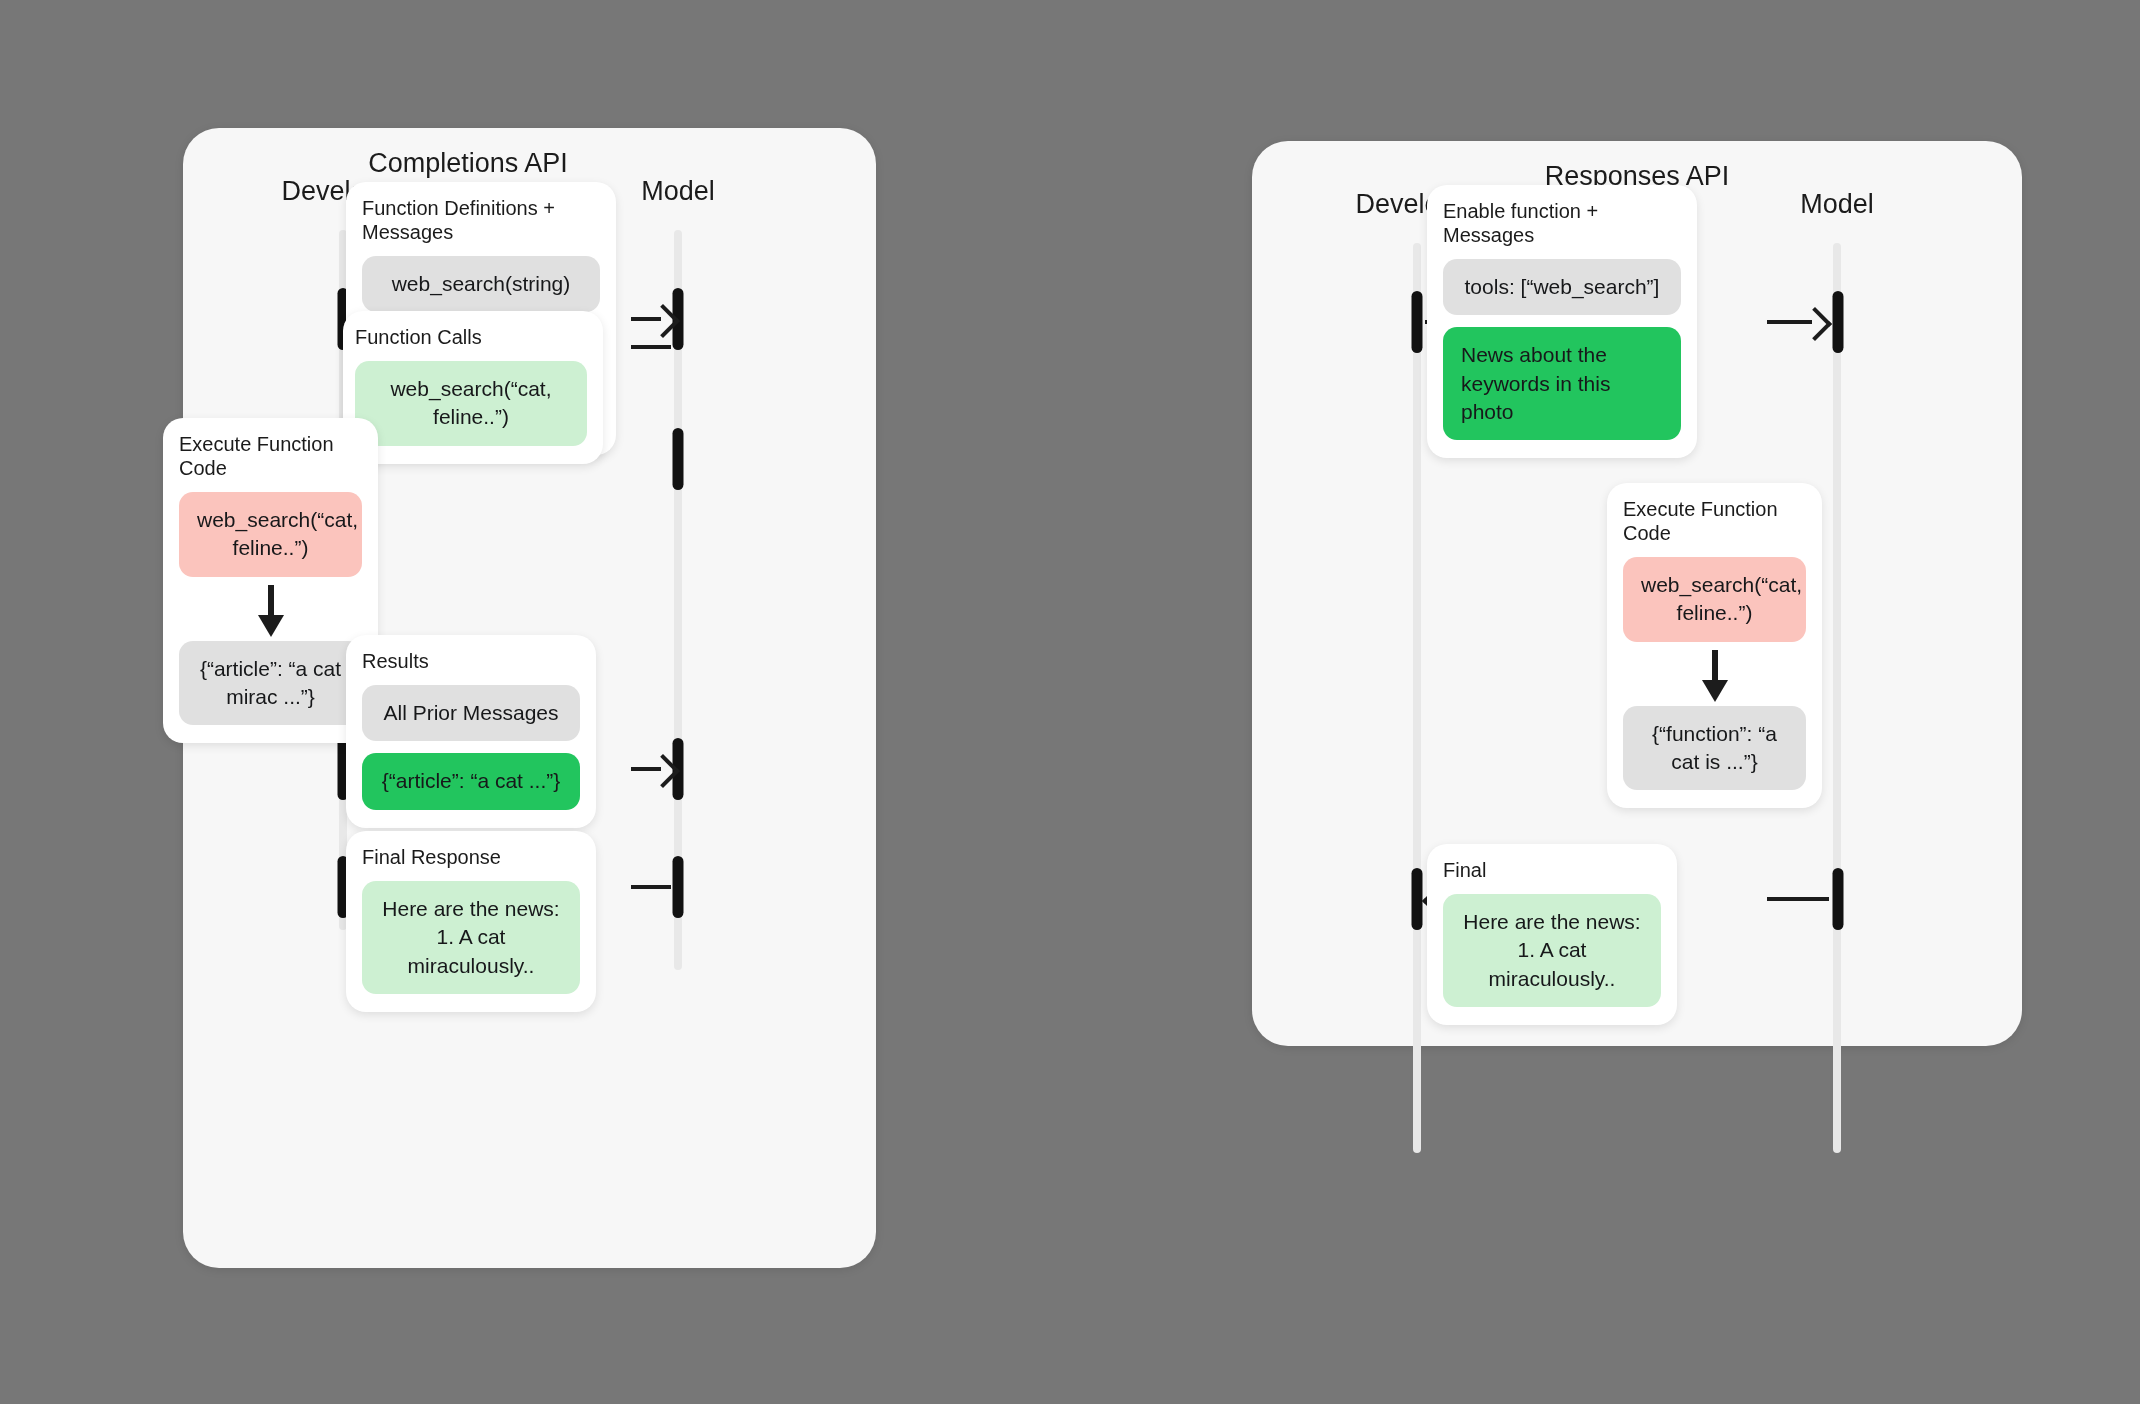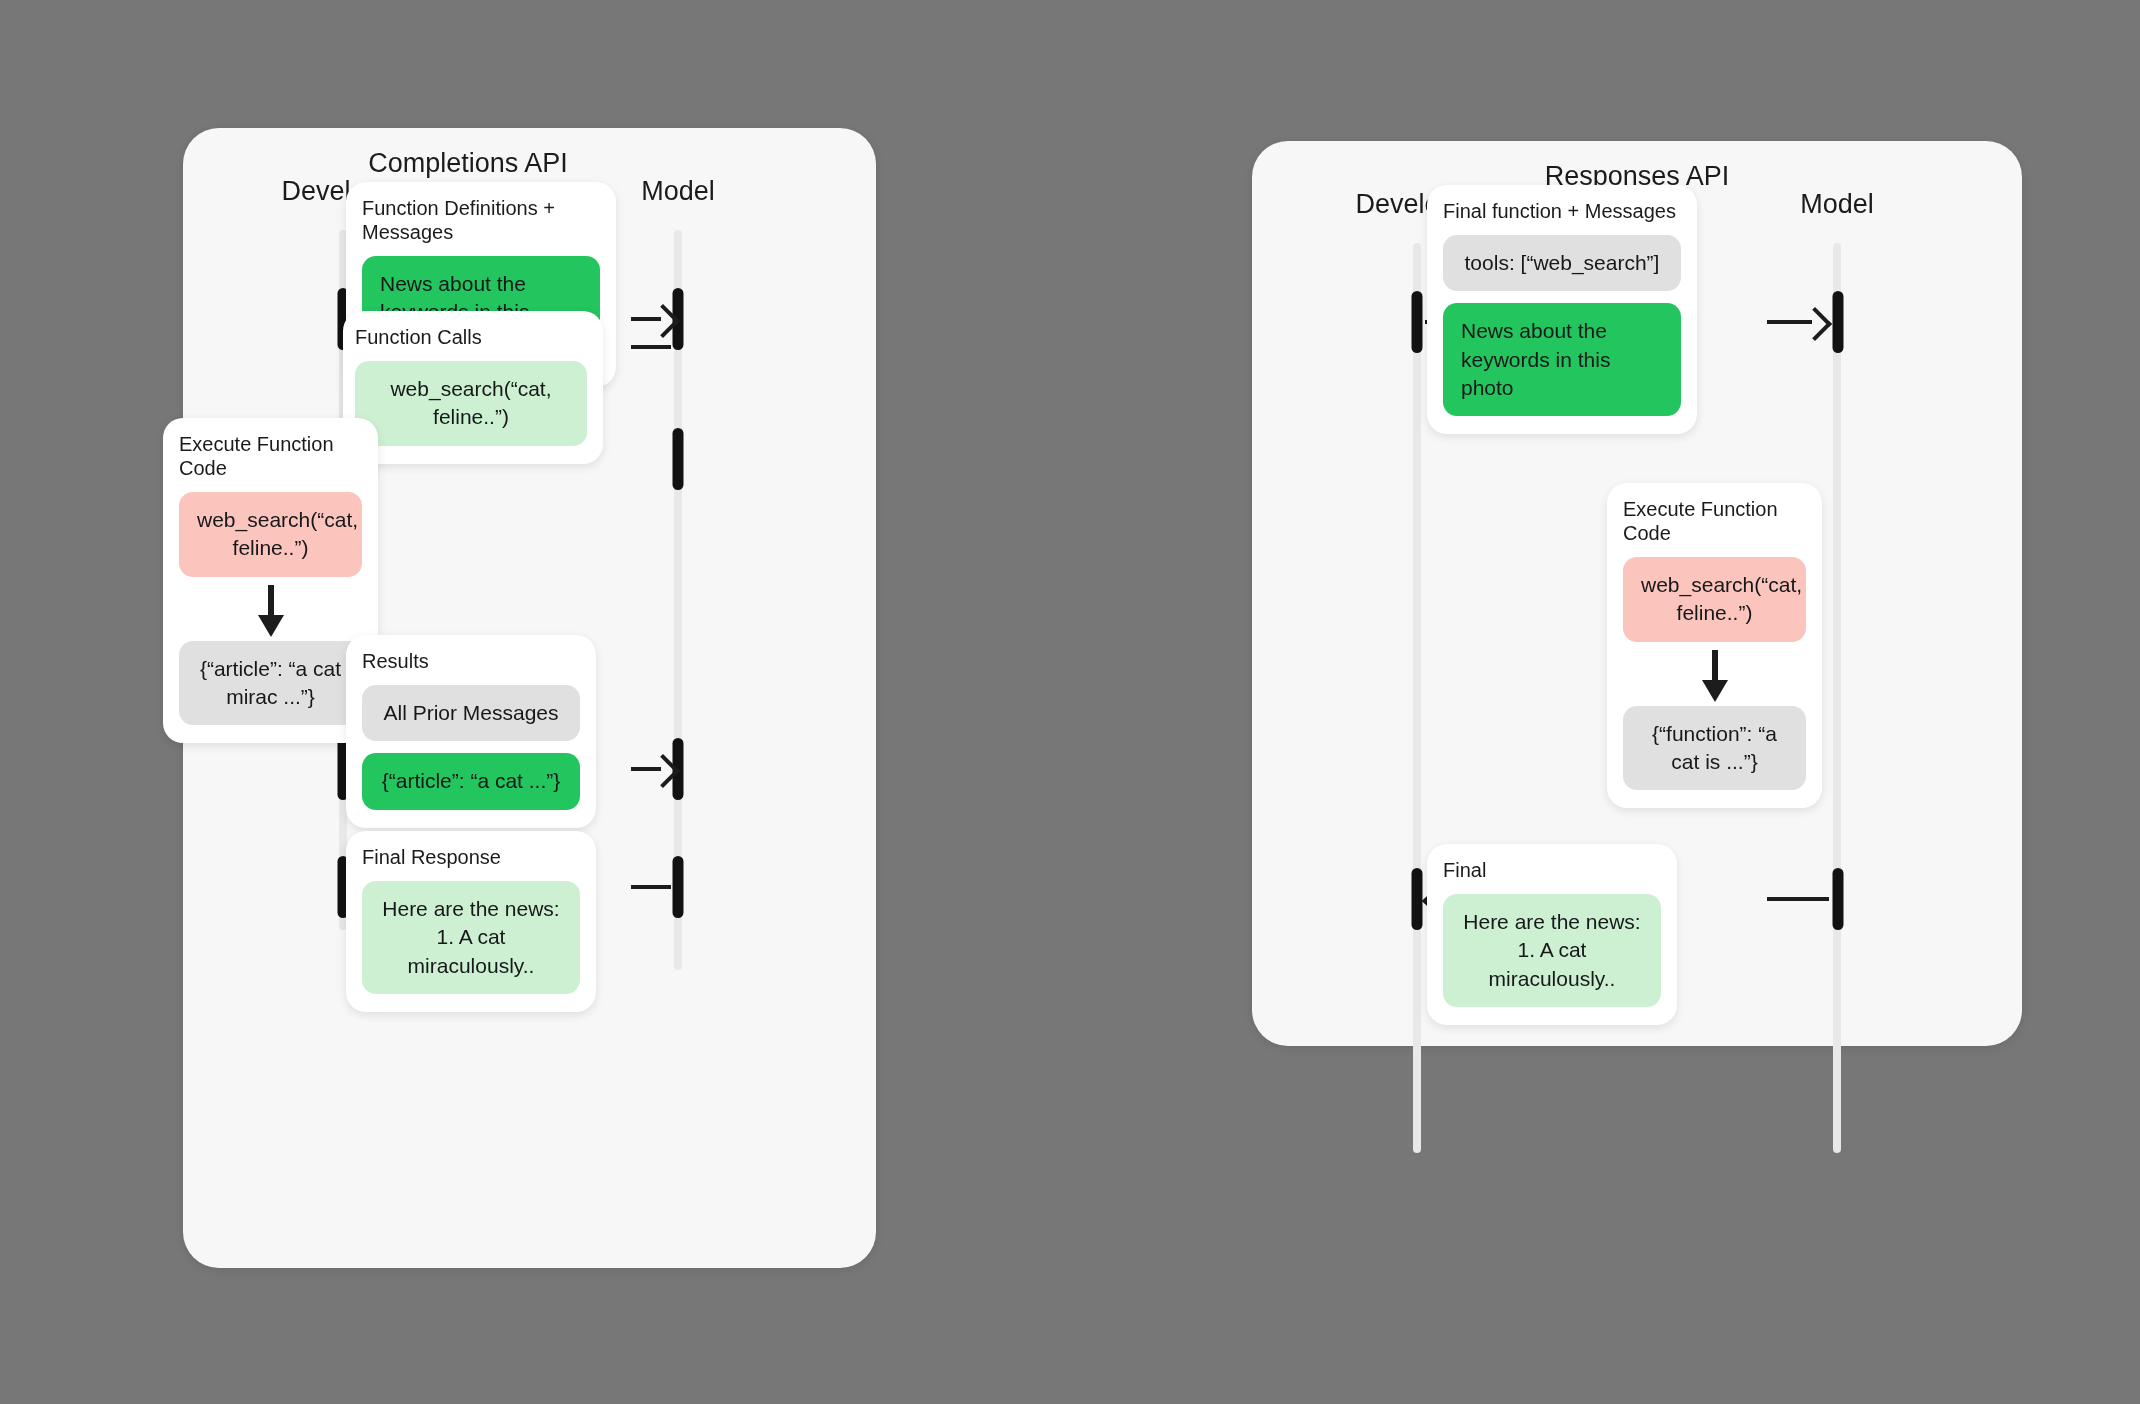--- a/index.html
+++ b/index.html
@@ -153,20 +153,21 @@
 
   <div class="activation" style="left:160px; top:728px; height:62px;"></div>
   <div class="activation" style="left:495px; top:728px; height:62px;"></div>
 
   <div class="conn" style="left:168px; top:189px; width:52px;"></div>
   <div class="conn" style="left:448px; top:189px; width:30px;"></div>
   <div class="chev right" style="left:468px; top:181px;"></div>
 
   <div class="card" style="left:163px; top:54px; width:270px;">
     <div class="card-title">Function Definitions + Messages</div>
+    <div class="bubble gray center">web_search(string)</div>
     <div class="bubble blue left">News about the keywords in this photo</div>
   </div>
 
   <div class="conn" style="left:176px; top:217px; width:44px;"></div>
   <div class="conn" style="left:448px; top:217px; width:40px;"></div>
   <div class="chev left" style="left:170px; top:209px;"></div>
 
   <div class="card" style="left:160px; top:183px; width:260px;padding-left:12px;">
     <div class="card-title">Function Calls</div>
     <div class="bubble green center">web_search(“cat, feline..”)</div>
@@ -217,21 +218,21 @@
   <div class="activation" style="left:586px; top:150px; height:62px;"></div>
 
   <div class="activation" style="left:165px; top:727px; height:62px;"></div>
   <div class="activation" style="left:586px; top:727px; height:62px;"></div>
 
   <div class="conn" style="left:173px; top:179px; width:55px;"></div>
   <div class="conn" style="left:515px; top:179px; width:45px;"></div>
   <div class="chev right" style="left:551px; top:171px;"></div>
 
   <div class="card" style="left:175px; top:44px; width:270px;">
-    <div class="card-title">Final function + Messages</div>
+    <div class="card-title">Enable function + Messages</div>
     <div class="bubble gray center">tools: [“web_search”]</div>
     <div class="bubble blue left">News about the keywords in this photo</div>
   </div>
 
   <div class="card" style="left:355px; top:342px; width:215px;">
     <div class="card-title">Execute Function Code</div>
     <div class="bubble red center">web_search(“cat, feline..”)</div>
     <div class="down-arrow">
       <div class="stem"></div>
         <div class="head"></div>

